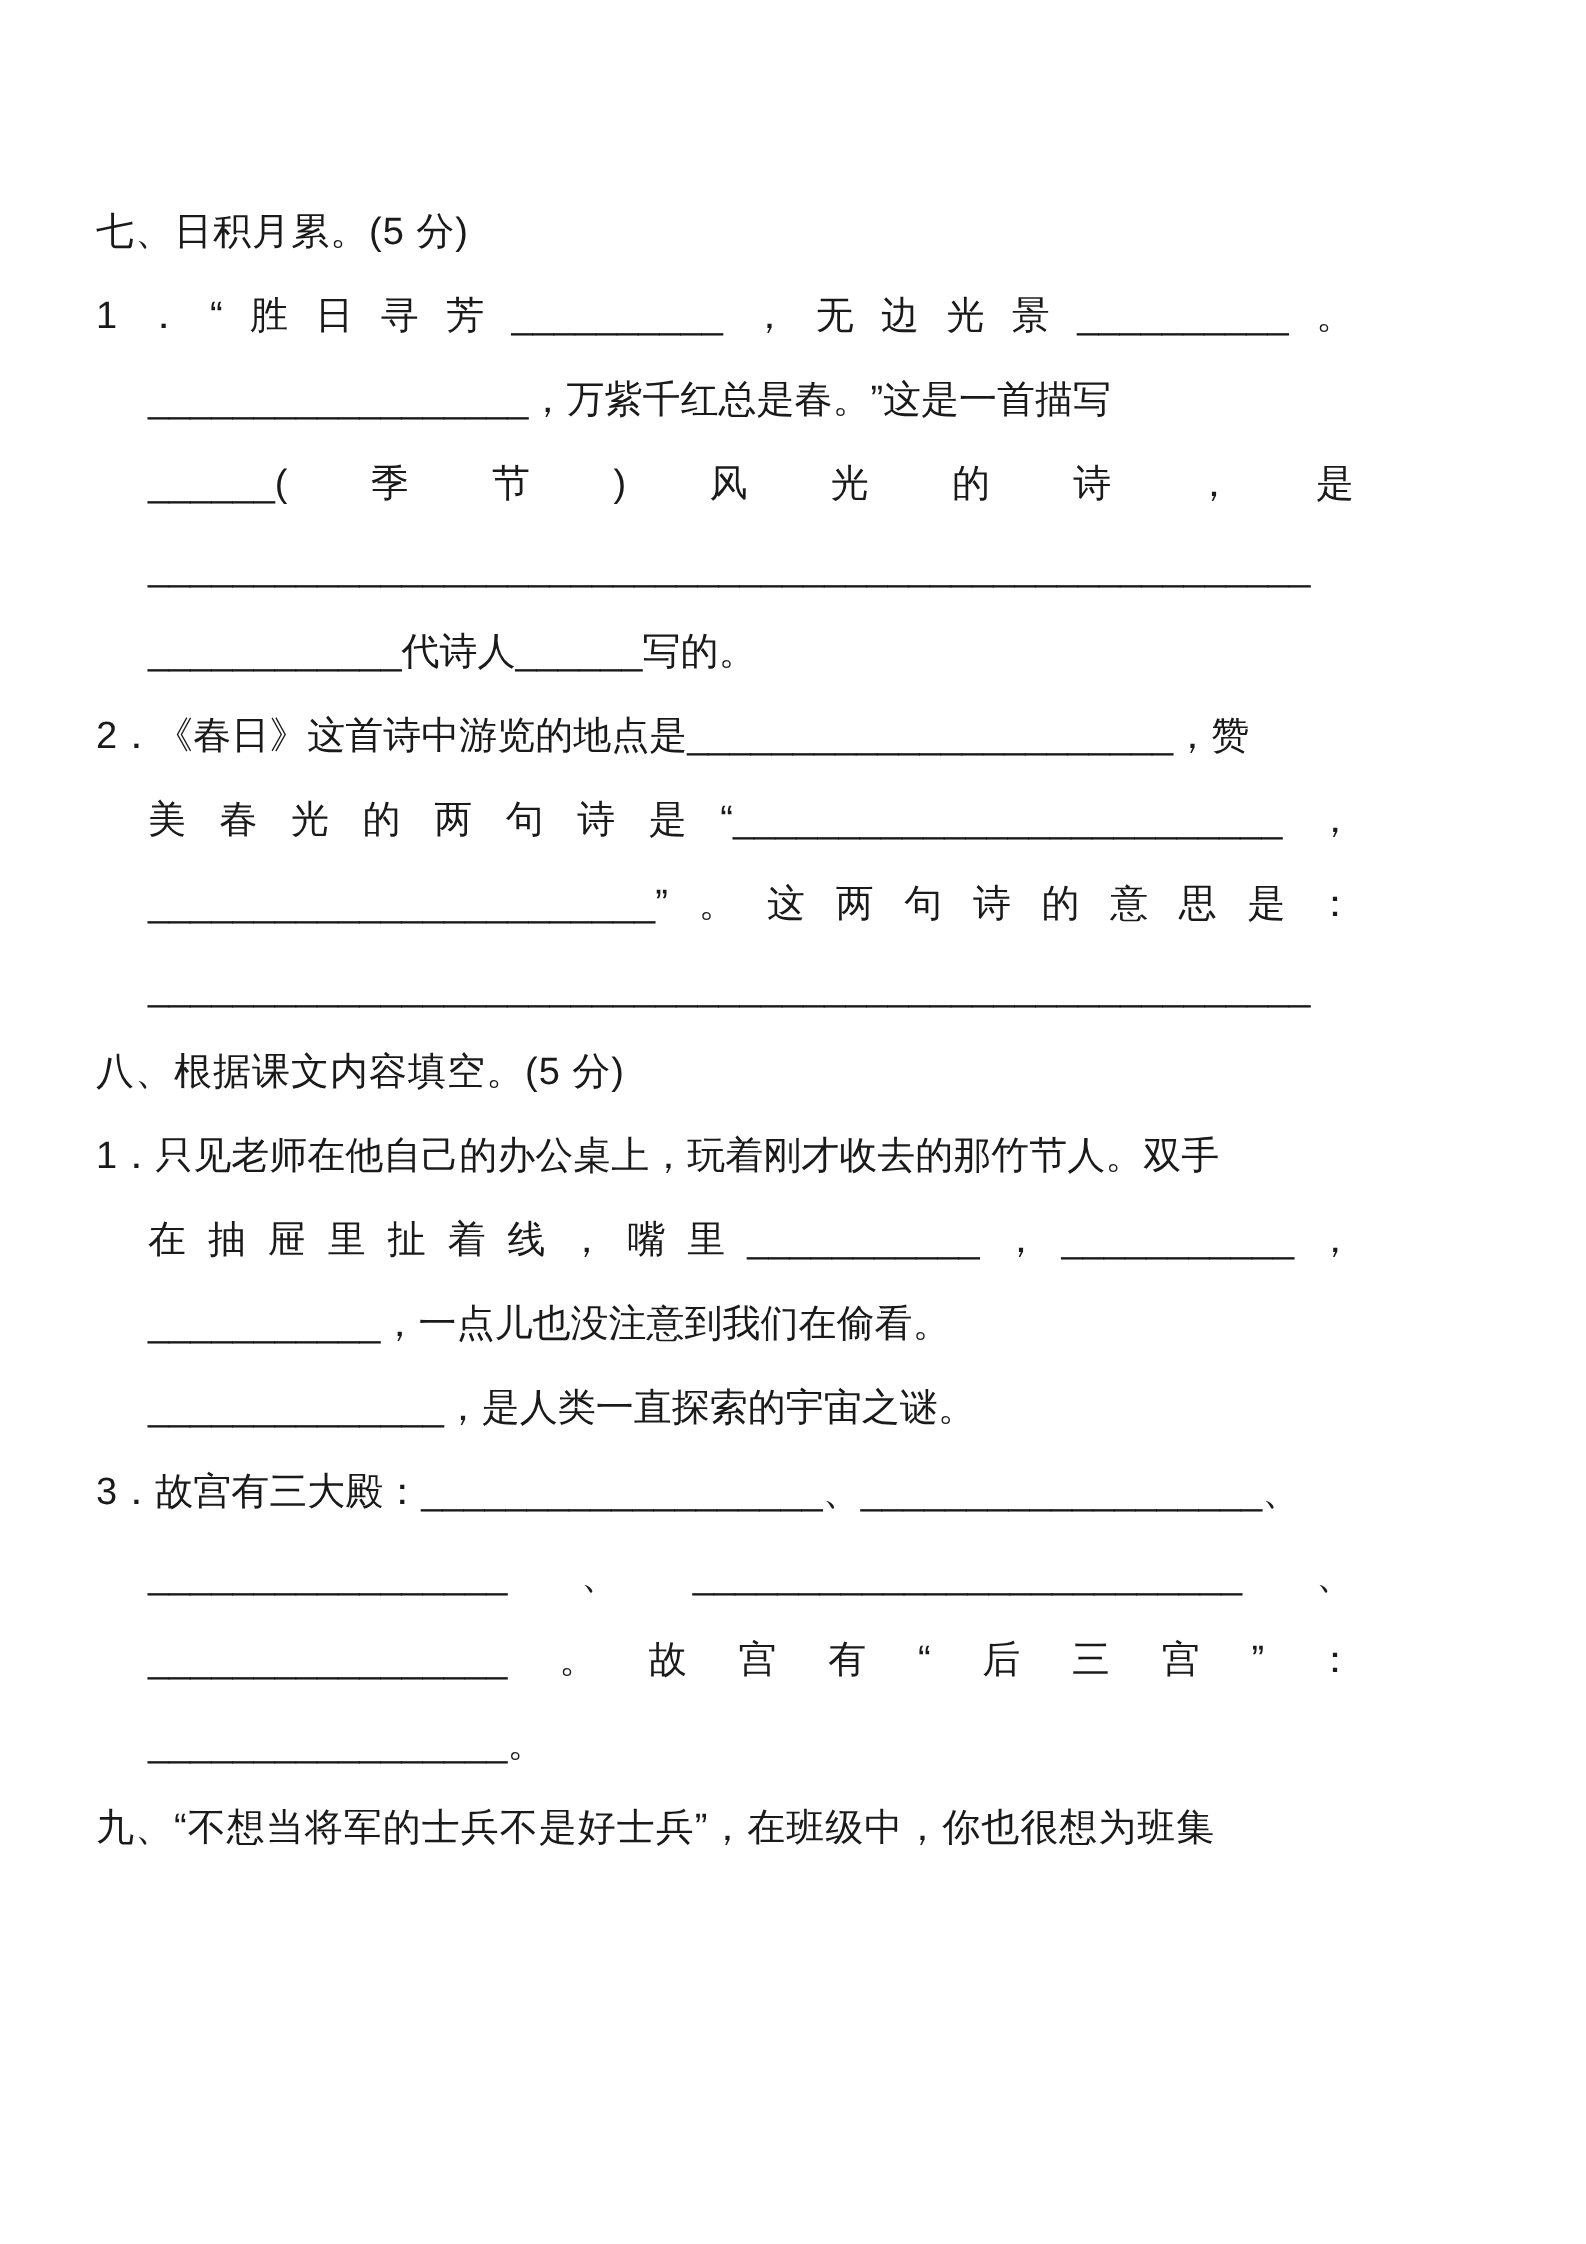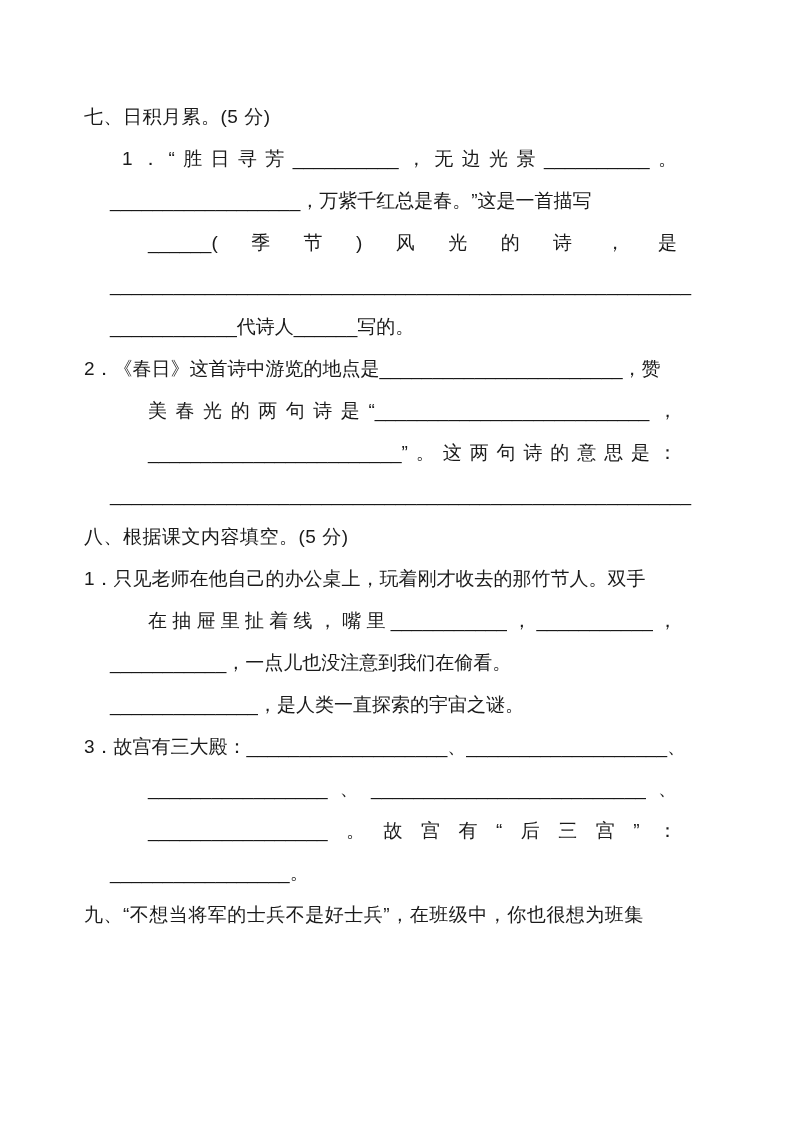--- a/index.html
+++ b/index.html
@@ -2,36 +2,35 @@
 <html><head>
 <meta charset="utf-8">
 <style>
   html, body { margin: 0; padding: 0; background: #ffffff; }
   .page {
     position: relative;
     width: 793px;
     height: 1122px;
     box-sizing: border-box;
     background: #ffffff;
-    padding: 96px 116px 0 84px;
+    padding: 96px 116px 0 48px;
     font-family: "Liberation Sans", sans-serif;
     font-size: 19px;
     color: #1a1a1a;
     overflow: hidden;
   }
   .ln {
     height: 42px;
     line-height: 42px;
     white-space: nowrap;
   }
   .cont { padding-left: 26px; }
   .j {
     text-align: justify;
     text-align-last: justify;
-    margin-left: 38px;
   }
   .head { letter-spacing: 0.5px; }
 </style>
 </head>
 <body>
 
 <div class="page">
 
   <div class="ln head">七、日积月累。(5 分)</div>
 

